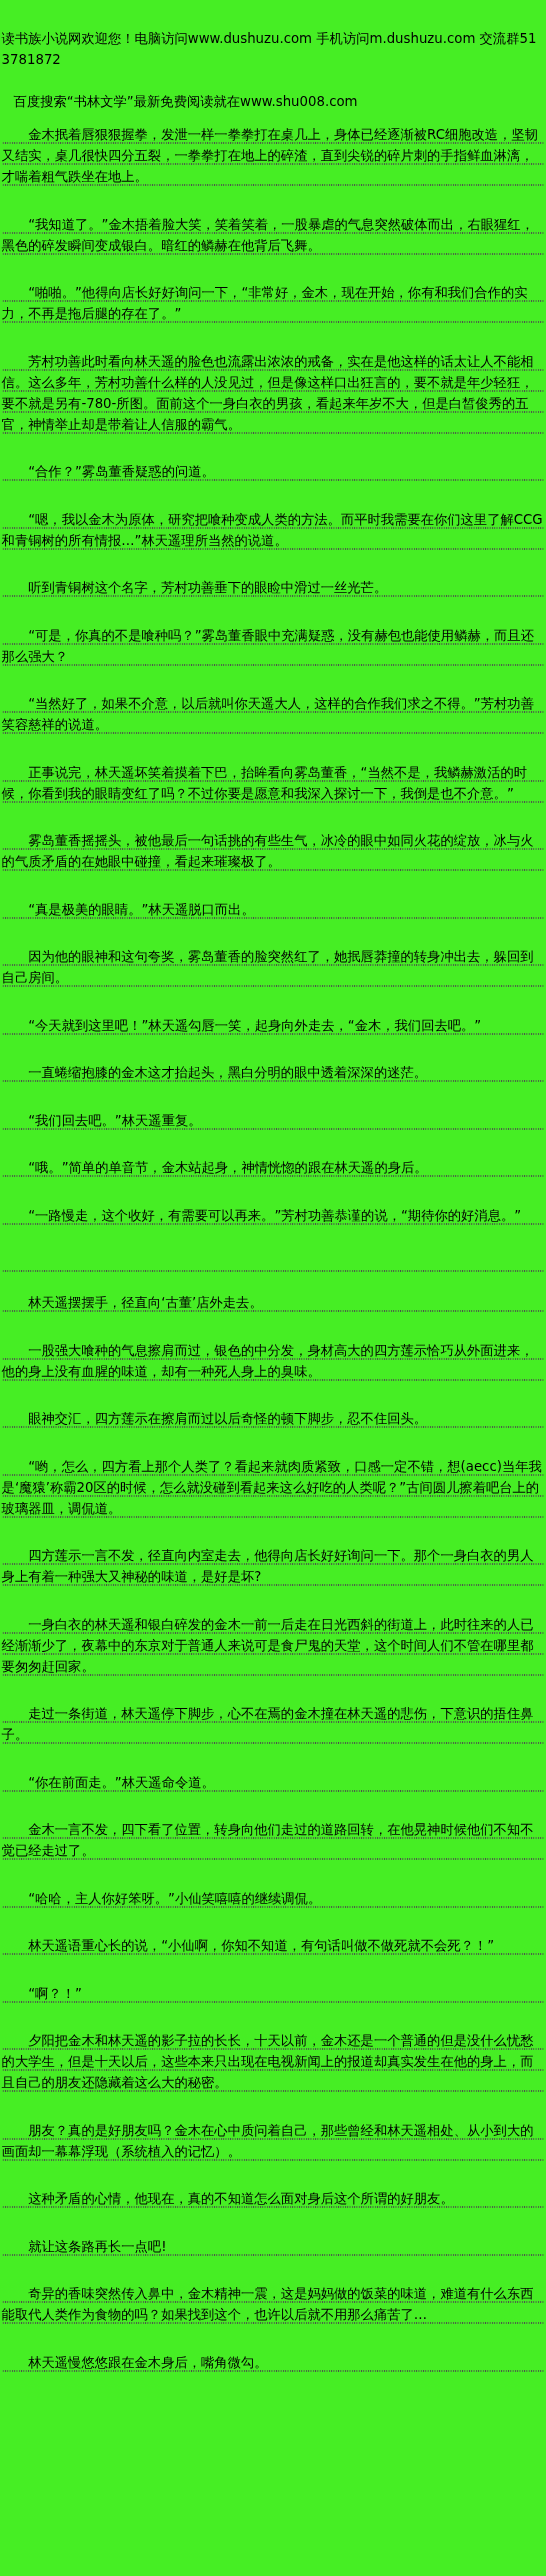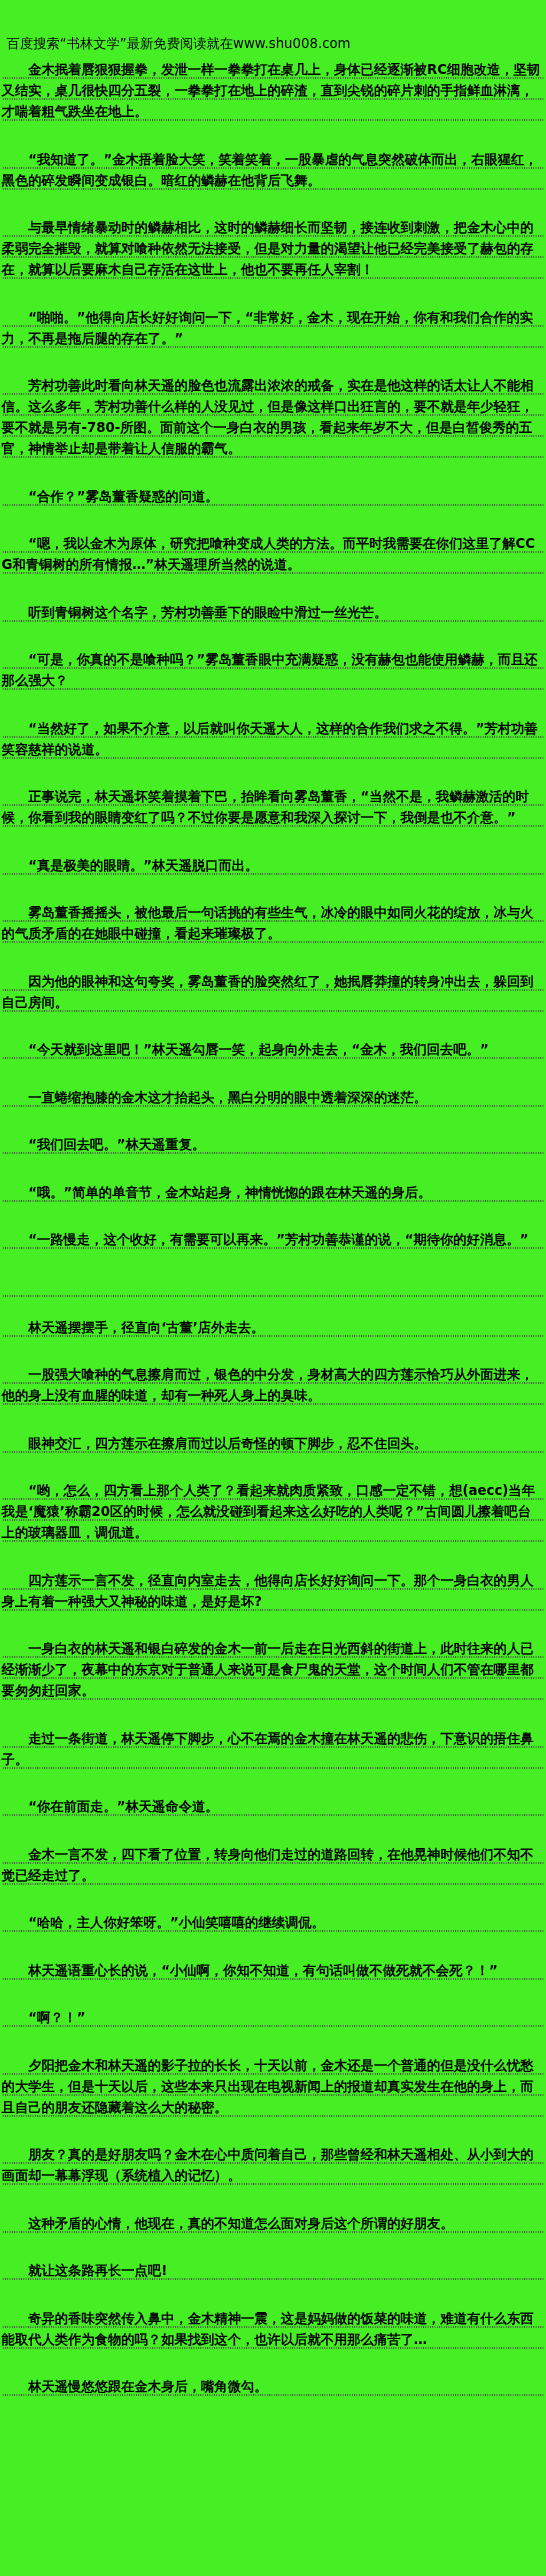--- a/index.html
+++ b/index.html
@@ -21,56 +21,55 @@
   .page{
     box-sizing:border-box;
     width:546px;
     padding:28px 2.3px 19px 1.6px;
   }
   .ad-line{
     margin:0 0 21px 0;
     white-space:normal;
     word-break:break-all;
   }
-  .ad-line.tight{margin:5px;}
+  .ad-line.tight{margin:12px;}
   .chapter{margin:0;}
   
   .par{
     margin:0 0 26.5px 0;
     text-indent:2em;
     min-height:21px;
     word-break:break-all;
     background-image:radial-gradient(circle at 1.2px 19px, var(--dot) 0.7px, rgba(0,0,0,0) 0.9px);
     background-size:2.3px 21px;
     background-position:0 0;
-    font-weight:bold;
   }
   .par.blank{margin:4.7px 0 19px 0;}
 </style>
 </head>
 <body>
 
 <div class="page">
+  <div class="ad-line">读书族小说网欢迎您！电脑访问www.dushuzu.com 手机访问m.dushuzu.com 交流群513781872</div>
   <div class="ad-line tight">百度搜索“书林文学”最新免费阅读就在www.shu008.com</div>
 
   <div class="chapter">
 
   <p class="par">金木抿着唇狠狠握拳，发泄一样一拳拳打在桌几上，身体已经逐渐被RC细胞改造，坚韧又结实，桌几很快四分五裂，一拳拳打在地上的碎渣，直到尖锐的碎片刺的手指鲜血淋漓，才喘着粗气跌坐在地上。</p>
       <p class="par">“我知道了。”金木捂着脸大笑，笑着笑着，一股暴虐的气息突然破体而出，右眼猩红，黑色的碎发瞬间变成银白。暗红的鳞赫在他背后飞舞。</p>
-      <p class="par">与最早情绪暴动时的鳞赫相比，这时的鳞赫细长而坚韧，接连收到刺激，把金木心中的柔弱完全摧毁，就算对喰种依然无法接受，但是对力量的渴望让他已经完美接受了赫包的存在，就算以后要麻木自己存活在这世上，他也不要再任人宰割！</p>
       <p class="par">“啪啪。”他得向店长好好询问一下，“非常好，金木，现在开始，你有和我们合作的实力，不再是拖后腿的存在了。”</p>
       <p class="par">芳村功善此时看向林天遥的脸色也流露出浓浓的戒备，实在是他这样的话太让人不能相信。这么多年，芳村功善什么样的人没见过，但是像这样口出狂言的，要不就是年少轻狂，要不就是另有-780-所图。面前这个一身白衣的男孩，看起来年岁不大，但是白皙俊秀的五官，神情举止却是带着让人信服的霸气。</p>
       <p class="par">“合作？”雾岛董香疑惑的问道。</p>
       <p class="par">“嗯，我以金木为原体，研究把喰种变成人类的方法。而平时我需要在你们这里了解CCG和青铜树的所有情报…”林天遥理所当然的说道。</p>
       <p class="par">听到青铜树这个名字，芳村功善垂下的眼睑中滑过一丝光芒。</p>
       <p class="par">“可是，你真的不是喰种吗？”雾岛董香眼中充满疑惑，没有赫包也能使用鳞赫，而且还那么强大？</p>
       <p class="par">“当然好了，如果不介意，以后就叫你天遥大人，这样的合作我们求之不得。”芳村功善笑容慈祥的说道。</p>
       <p class="par">正事说完，林天遥坏笑着摸着下巴，抬眸看向雾岛董香，“当然不是，我鳞赫激活的时候，你看到我的眼睛变红了吗？不过你要是愿意和我深入探讨一下，我倒是也不介意。”</p>
+      <p class="par">雾岛董香摇摇头，被他最后一句话挑的有些生气，冰冷的眼中如同火花的绽放，冰与火的气质矛盾的在她眼中碰撞，看起来璀璨极了。</p>
       <p class="par">“真是极美的眼睛。”林天遥脱口而出。</p>
-      <p class="par">雾岛董香摇摇头，被他最后一句话挑的有些生气，冰冷的眼中如同火花的绽放，冰与火的气质矛盾的在她眼中碰撞，看起来璀璨极了。</p>
       <p class="par">因为他的眼神和这句夸奖，雾岛董香的脸突然红了，她抿唇莽撞的转身冲出去，躲回到自己房间。</p>
       <p class="par">“今天就到这里吧！”林天遥勾唇一笑，起身向外走去，“金木，我们回去吧。”</p>
       <p class="par">一直蜷缩抱膝的金木这才抬起头，黑白分明的眼中透着深深的迷茫。</p>
       <p class="par">“我们回去吧。”林天遥重复。</p>
       <p class="par">“哦。”简单的单音节，金木站起身，神情恍惚的跟在林天遥的身后。</p>
       <p class="par">“一路慢走，这个收好，有需要可以再来。”芳村功善恭谨的说，“期待你的好消息。”</p>
       <p class="par blank"></p>
       <p class="par">林天遥摆摆手，径直向‘古董’店外走去。</p>
       <p class="par">一股强大喰种的气息擦肩而过，银色的中分发，身材高大的四方莲示恰巧从外面进来，他的身上没有血腥的味道，却有一种死人身上的臭味。</p>
       <p class="par">眼神交汇，四方莲示在擦肩而过以后奇怪的顿下脚步，忍不住回头。</p>

